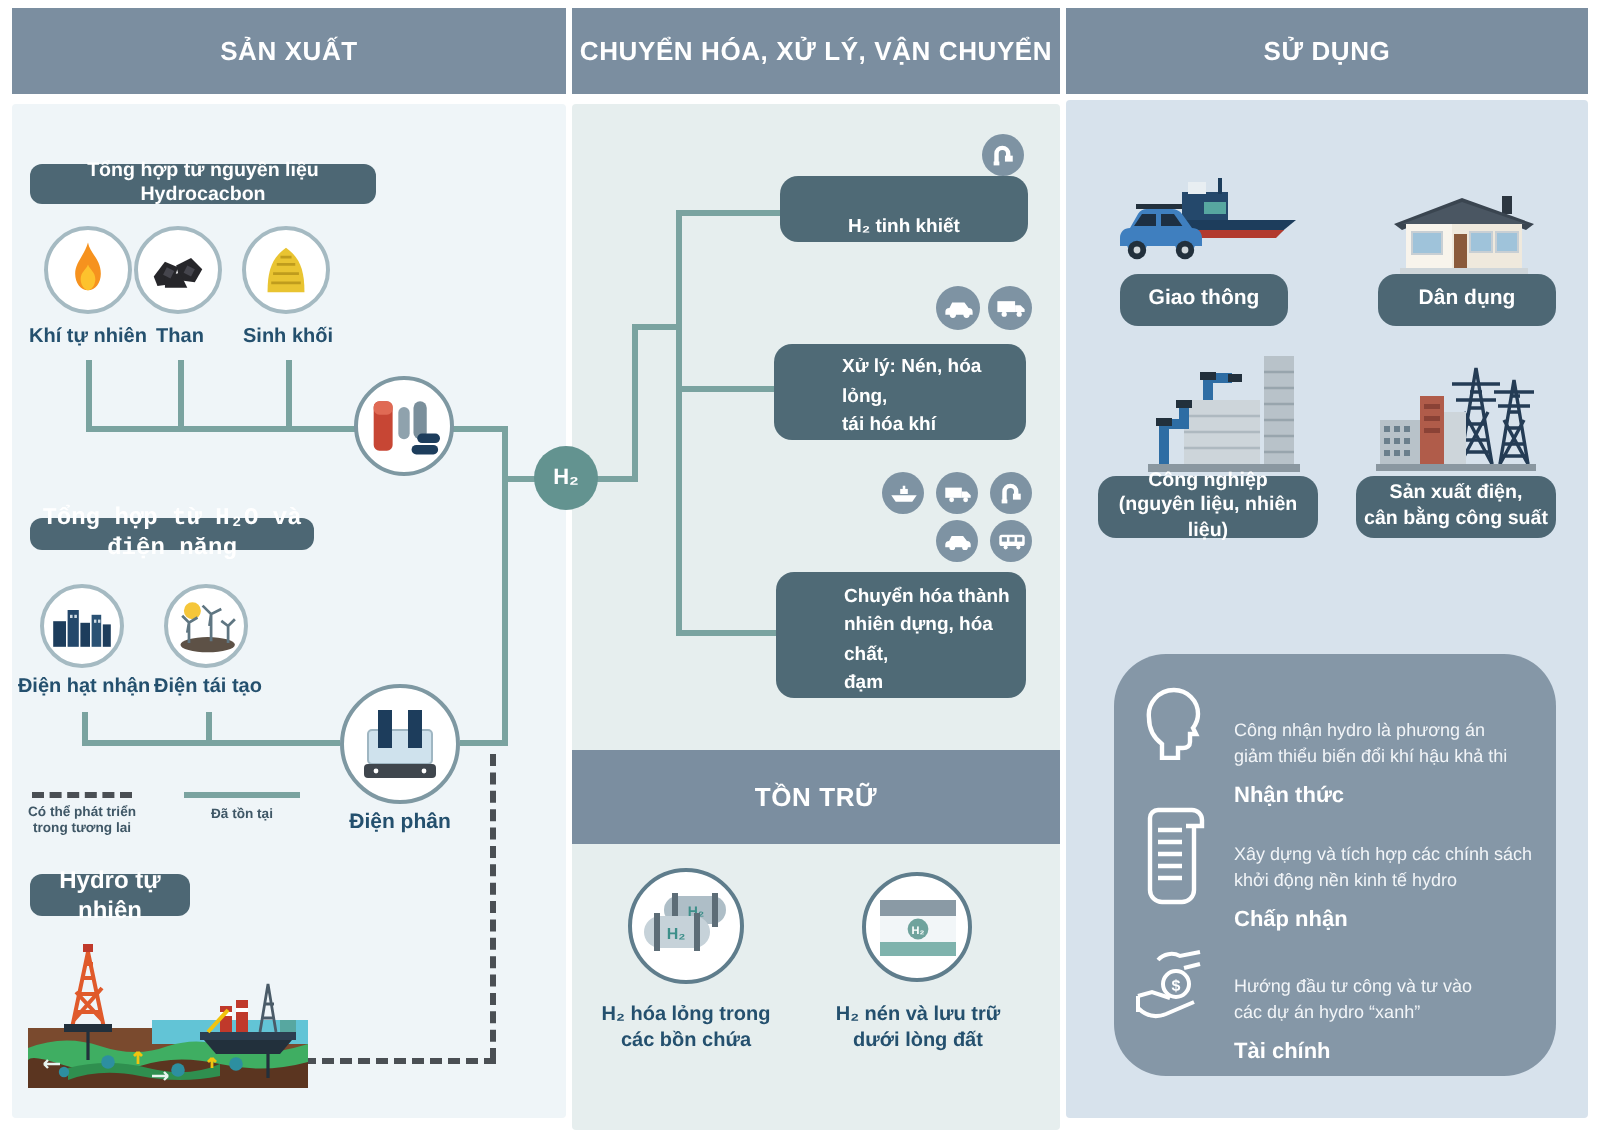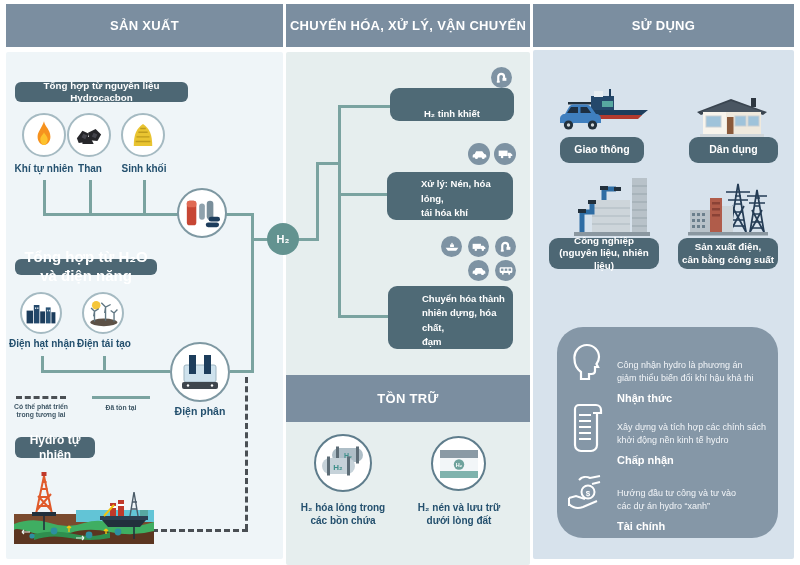--- a/index.html
+++ b/index.html
@@ -109,21 +109,21 @@
     <svg width="38" height="36" viewBox="0 0 40 38">
       <rect x="4" y="6" width="10" height="26" rx="3" fill="#c74634"></rect>
         <rect x="4" y="6" width="10" height="7" rx="3" fill="#e06a54"></rect>
       <rect x="17" y="9" width="6" height="17" rx="3" fill="#8fa2ad"></rect>
         <rect x="25" y="6" width="7" height="20" rx="3.5" fill="#7a8f9b"></rect>
       <rect x="24" y="29" width="14" height="5" rx="2.5" fill="#1d3d5c"></rect>
         <rect x="27" y="23" width="12" height="5" rx="2.5" fill="#1d3d5c"></rect>
     </svg>
   </div>
 
-  <div class="pill" style="left:15px;top:259px;width:142px;height:16px;font-size:15px;"><span>Tổng hợp từ H₂O và điện năng</span></div>
+  <div class="pill" style="left:15px;top:259px;width:142px;height:16px;font-size:12px;font-family:Liberation Mono, monospace;"><span>Tổng hợp từ H₂O và điện năng</span></div>
 
   <div class="circle" style="left:20px;top:292px;width:42px;height:42px;border:2px solid #a5bac2;">
     <svg width="32" height="24" viewBox="0 0 40 30">
       <rect x="2" y="12" width="8" height="16" fill="#1d3d5c"></rect>
         <rect x="11" y="5" width="7" height="23" fill="#24486b"></rect>
       <rect x="19" y="13" width="6" height="15" fill="#1d3d5c"></rect>
         <rect x="26" y="8" width="6" height="20" fill="#2a5274"></rect>
       <rect x="33" y="14" width="5" height="14" fill="#1d3d5c"></rect>
       <g fill="#cfdbe4">
           <rect x="12.5" y="8" width="1.6" height="2"></rect>

